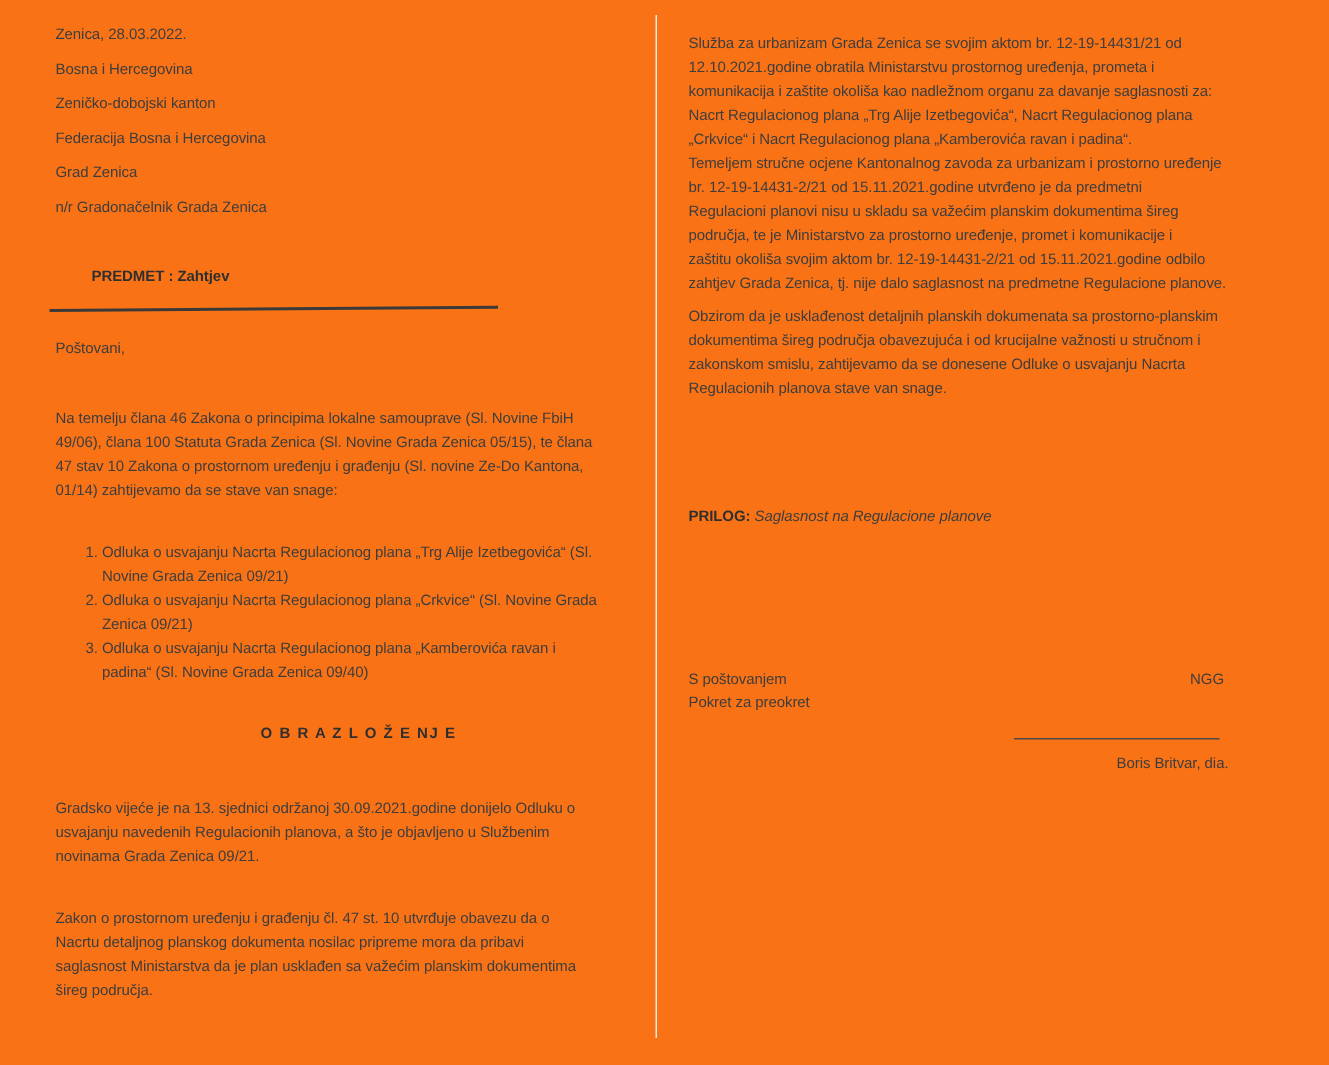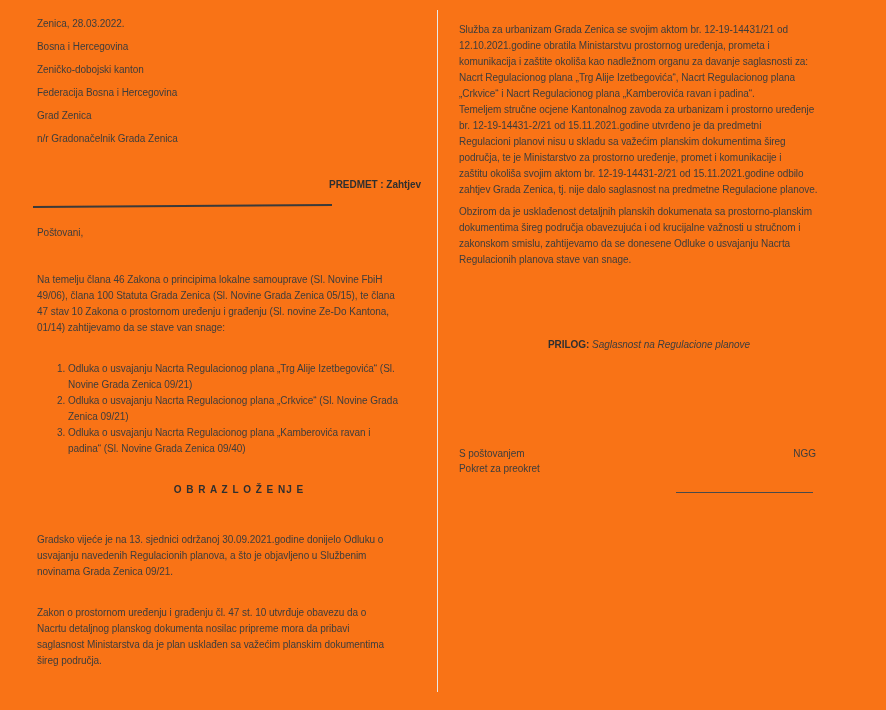--- a/index.html
+++ b/index.html
@@ -21,21 +21,21 @@
     font-size:10px; line-height:16px; letter-spacing:-0.05px;
   }
   .col-left  { left:37px;  width:384px; padding-top:16px; }
   .col-right { left:459px; width:380px; padding-top:16px; }
 
   p { margin:0; white-space:pre-line; }
 
   .hdr p { margin:0 0 7px 0; }
 
   .subject {
-    text-align:right; font-weight:bold; color:#2f2f2f;
+    text-align:left; font-weight:bold; color:#2f2f2f;
     margin-top:30px; margin-left:24px; white-space:pre-line;
   }
   .subject-rule {
     height:2px; width:299px; background:#3a3a3a;
     margin:13px 0 0 -4px;
     transform:rotate(-0.4deg); transform-origin:left center;
   }
 
   .salutation { margin-top:17px; }
   .p-left1 { margin-top:31px; }
@@ -49,21 +49,21 @@
     text-align:center; font-weight:bold; color:#2f2f2f;
     letter-spacing:1px; margin-top:25px; margin-left:20px;
   }
   .p-left2 { margin-top:34px; }
   .p-left3 { margin-top:25px; }
 
   .p-right1 { margin-top:6px; }
   .p-right2 { margin-top:0; }
   .p-right3 { margin-top:6px; }
 
-  .prilog { margin-top:69px;text-align:center; }
+  .prilog { margin-top:69px; }
   .prilog-label { font-weight:bold; color:#2f2f2f; }
   .prilog-value { font-style:italic; }
 
   .closing-row {
     margin-top:93px; display:flex;
     justify-content:space-between; align-items:flex-start;
     padding-right:23px; line-height:15px;
   }
   .closing-left p { margin:0; }
 
@@ -151,15 +151,16 @@
 
     <div class="closing-row">
       <div class="closing-left">
         <p>S  poštovanjem</p>
         <p>Pokret za preokret</p>
       </div>
       <div class="closing-right">NGG</div>
     </div>
 
     <div class="sig-line"></div>
+    <div class="signer">Boris Britvar, dia.</div>
   </div>
 
 </div>
 
 </body></html>

